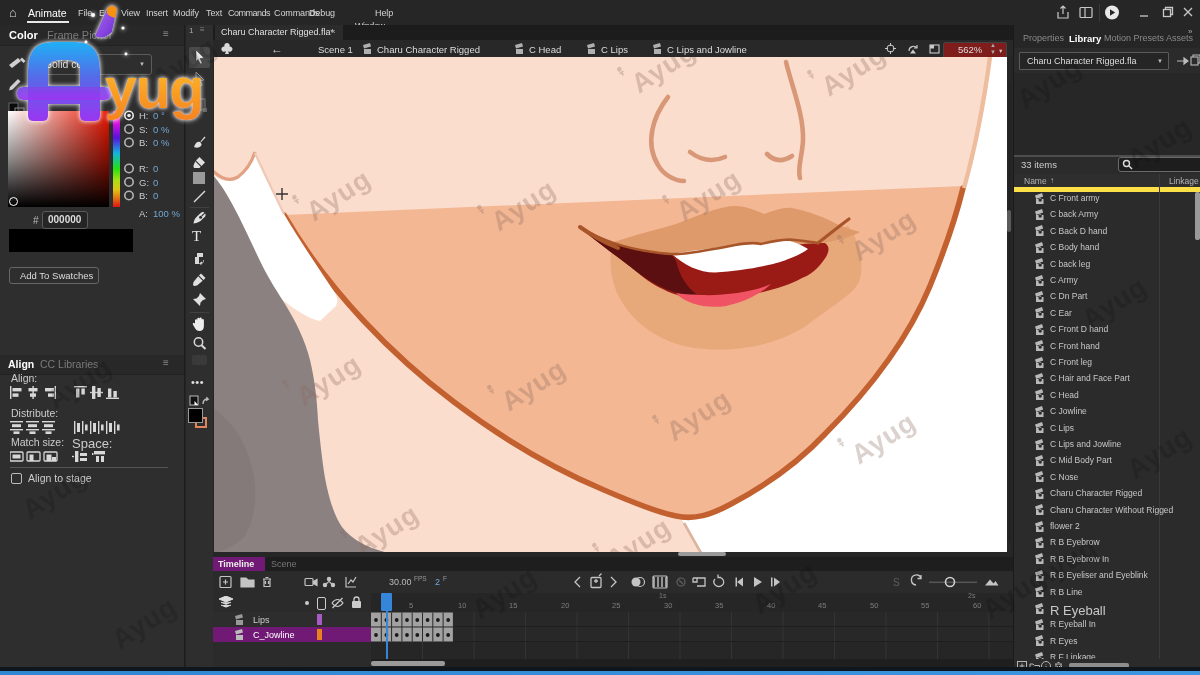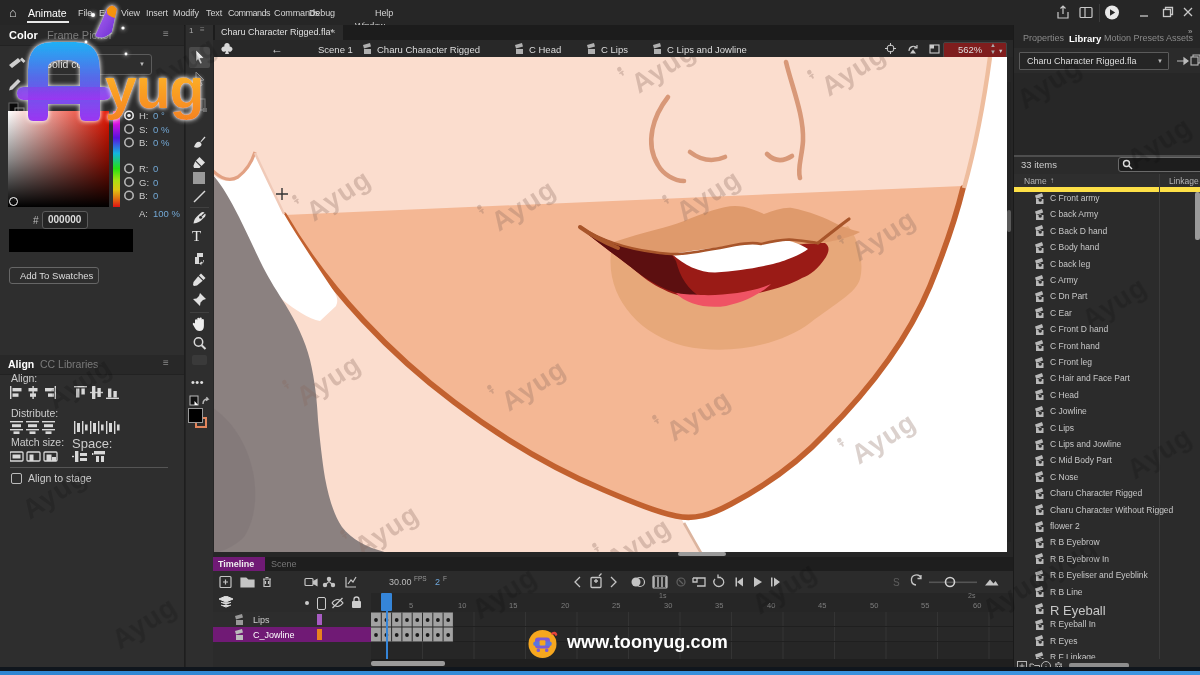--- a/index.html
+++ b/index.html
@@ -548,34 +548,20 @@
               <circle cx="77.2" cy="23" r="1.9"></circle>
           </g>
         </g>
       </svg>
     </div>
 
     <div class="abs" style="left:158px;top:102px;width:642px;height:10px;background:#1f1f1f;">
       <div class="abs" style="left:0px;top:2px;width:74px;height:5px;background:#9a9a9a;border-radius:2px;"></div>
     </div>
 
-    <div class="abs" style="left:315px;top:71px;width:300px;height:34px;z-index:8;">
-      <svg class="abs" style="left:0;top:0;" width="32" height="32" viewBox="0 0 32 32">
-        <circle cx="14.5" cy="16" r="14" fill="#f6a71f"></circle>
-        <path d="M24.5 5.5 q2.5 -1.5 3.5 1" stroke="#e8443a" stroke-width="2.6" fill="none" stroke-linecap="round"></path>
-        <g fill="#7b5bd6">
-          <rect x="7" y="9.5" width="15" height="11" rx="3"></rect>
-          <rect x="5.2" y="13.6" width="18.6" height="4.4" rx="2.2" fill="#5a76e0"></rect>
-          <rect x="8.6" y="20.5" width="3.4" height="3.6" rx="1.5"></rect>
-          <rect x="17" y="20.5" width="3.4" height="3.6" rx="1.5"></rect>
-        </g>
-        <rect x="11.6" y="12.2" width="5.8" height="5.2" rx="1" fill="#f6a71f"></rect>
-      </svg>
-      <span class="abs" style="left:39px;top:4px;font-size:18px;font-weight:bold;color:#fff;letter-spacing:0.1px;">www.toonyug.com</span>
-    </div>
   </div>
 </div>
 
 <div class="abs" id="rightpanel" style="left:1013px;top:25px;width:187px;height:650px;background:#2b2b2b;border-left:1px solid #1a1a1a;">
   <div class="abs" style="left:0;top:0;width:187px;height:23px;background:#262626;">
     <span class="abs" style="left:9px;top:8px;font-size:9px;color:#8a8a8a;">Properties</span>
     <span class="abs" style="left:55px;top:7.5px;font-size:9.5px;font-weight:bold;color:#fff;">Library</span>
     <span class="abs" style="left:90px;top:8px;font-size:9px;color:#8a8a8a;">Motion Presets</span>
     <span class="abs" style="left:152px;top:8px;font-size:9px;color:#8a8a8a;">Assets</span>
   </div>

